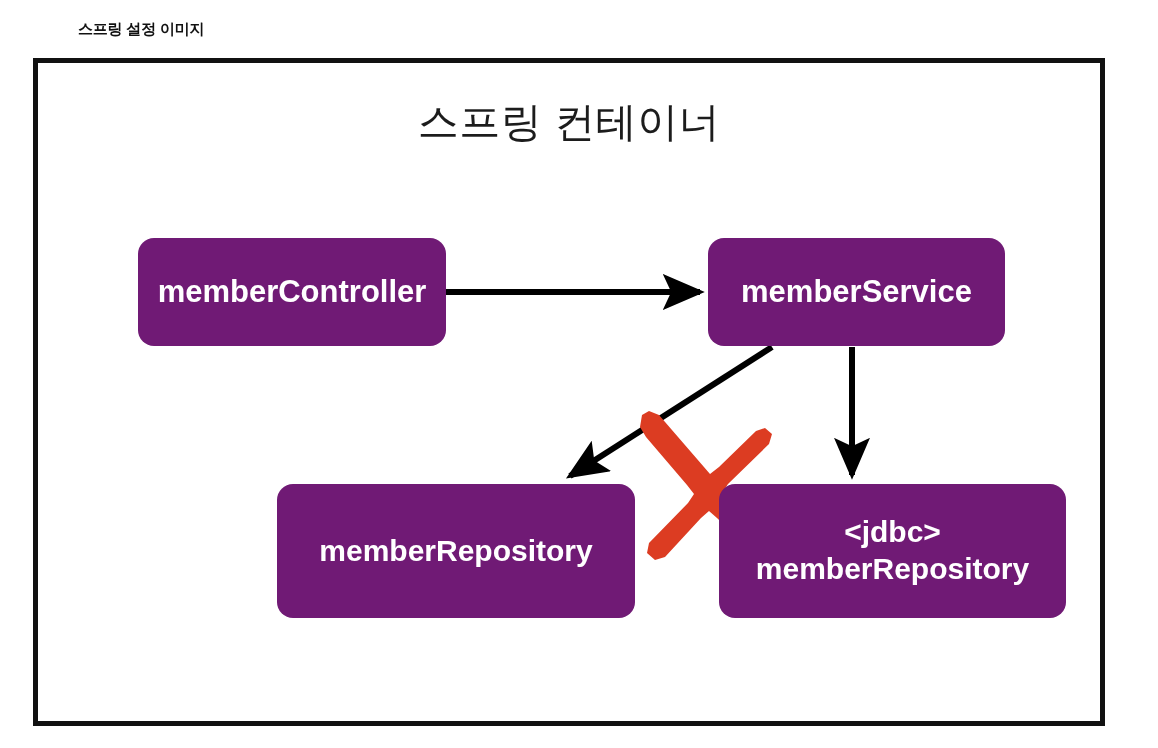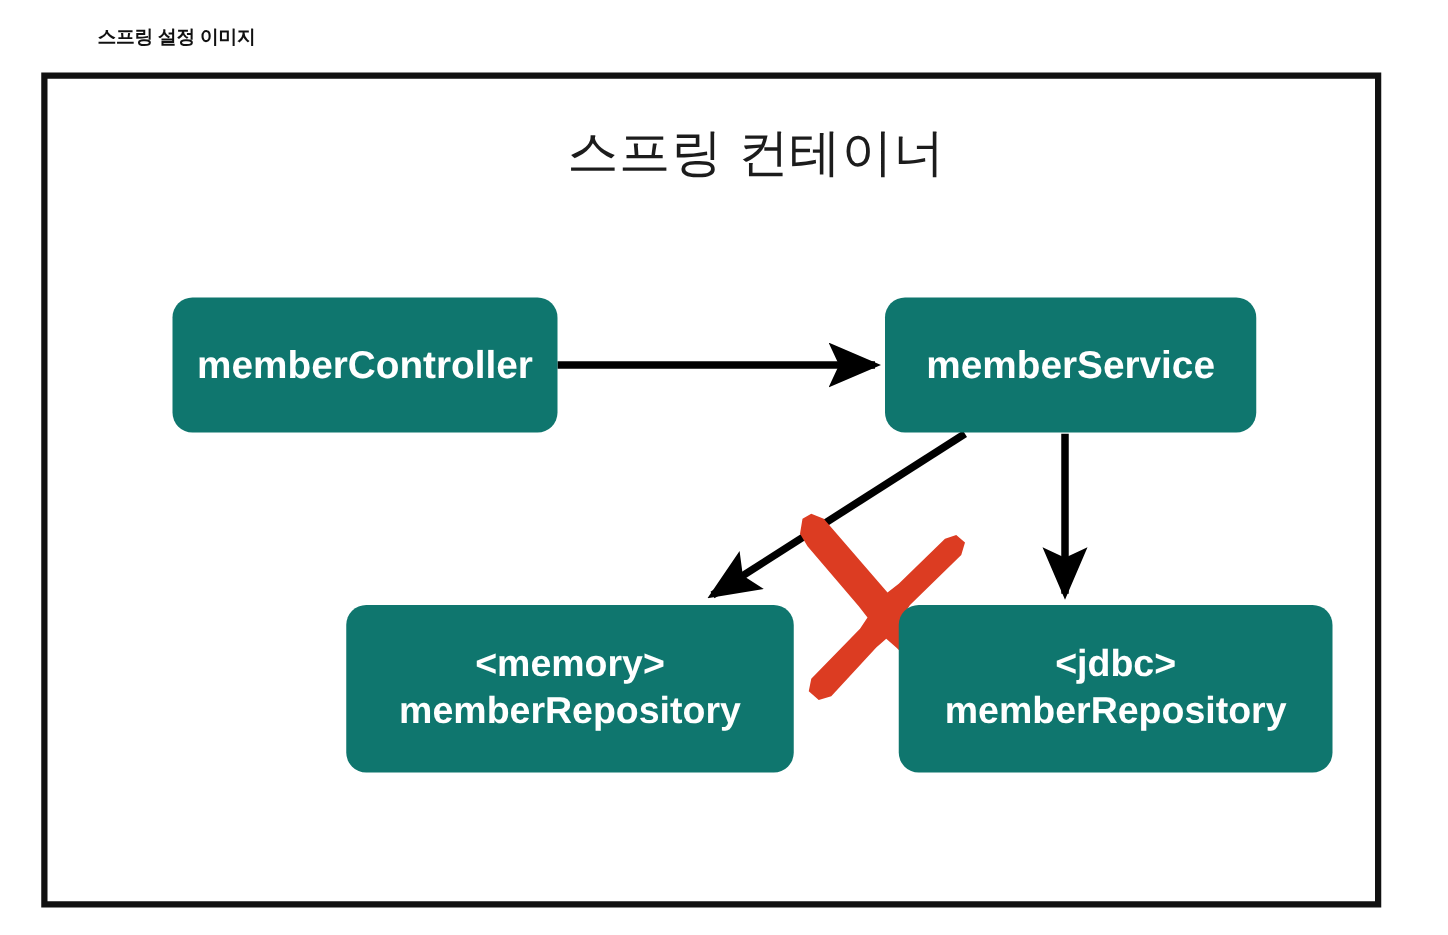--- a/index.html
+++ b/index.html
@@ -43,27 +43,26 @@
   .diagram-title {
     position: absolute;
     left: 0;
     top: 32px;
     width: 100%;
     text-align: center;
     font-size: 41px;
     color: #1c1c1c;
     font-weight: 400;
     letter-spacing: 0.5px;
-    padding-left: 36px;
   }
 
   
   .bean-box {
     position: absolute;
-    background: #0f766e;
+    background: #701a75;
     border-radius: 16px;
     color: #ffffff;
     display: flex;
     flex-direction: column;
     align-items: center;
     justify-content: center;
     text-align: center;
     font-weight: bold;
     line-height: 1.22;
     box-sizing: border-box;
@@ -139,21 +138,20 @@
 
   <div class="bean-box" id="box-member-controller">
     <span class="bean-line">memberController</span>
   </div>
 
   <div class="bean-box" id="box-member-service">
     <span class="bean-line">memberService</span>
   </div>
 
   <div class="bean-box" id="box-memory-repository">
-    <span class="bean-line">&lt;memory&gt;</span>
     <span class="bean-line">memberRepository</span>
   </div>
 
   <div class="bean-box" id="box-jdbc-repository">
     <span class="bean-line">&lt;jdbc&gt;</span>
     <span class="bean-line">memberRepository</span>
   </div>
 
 </div>
 

